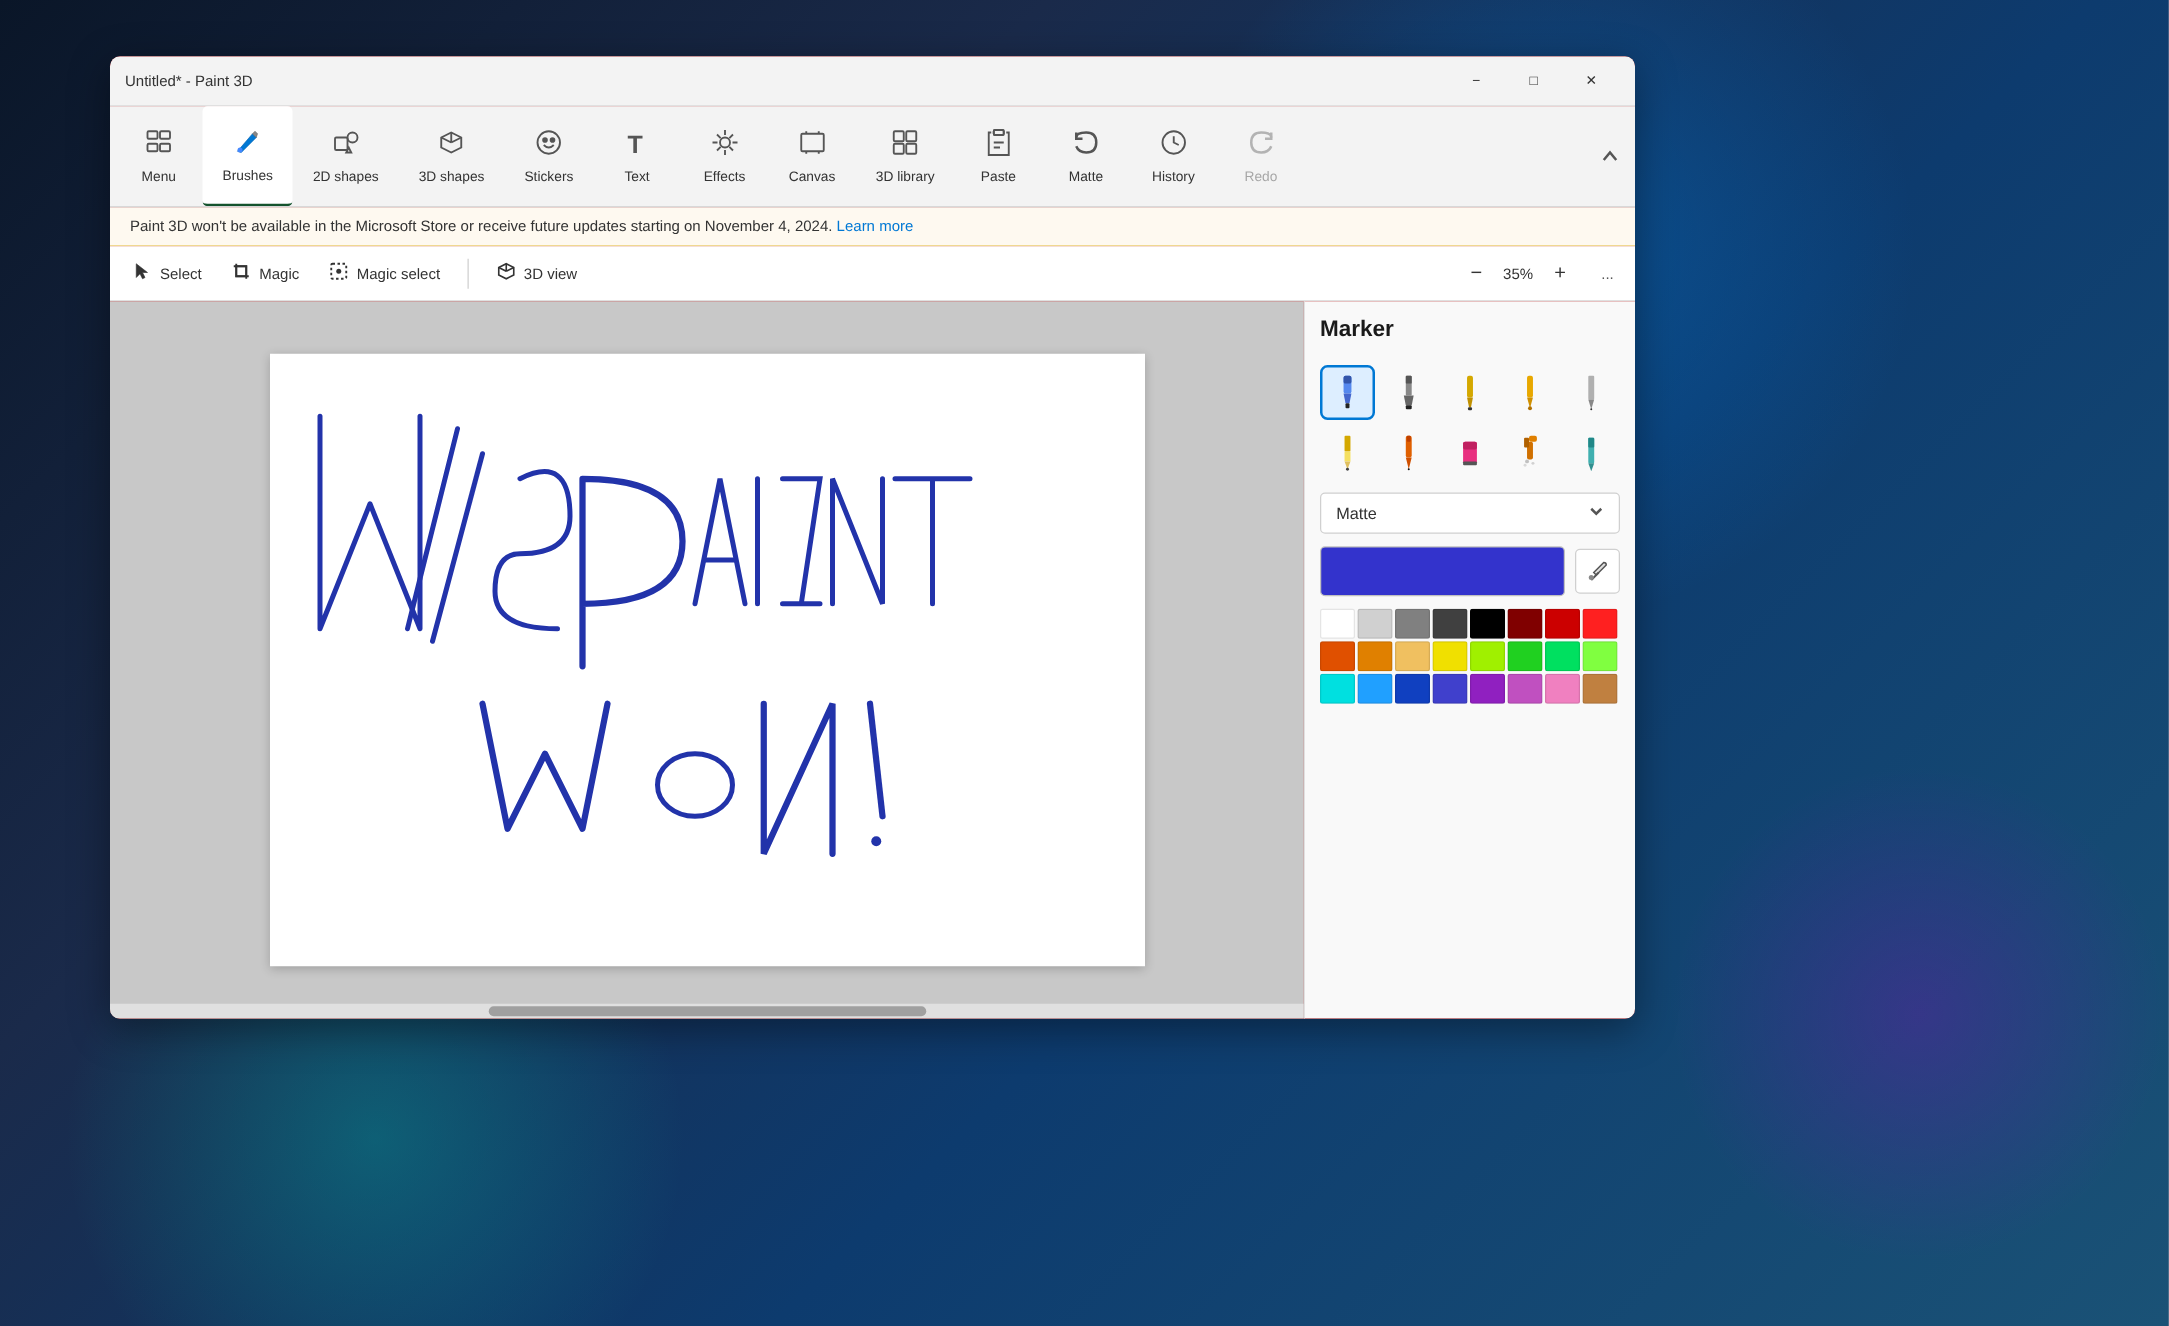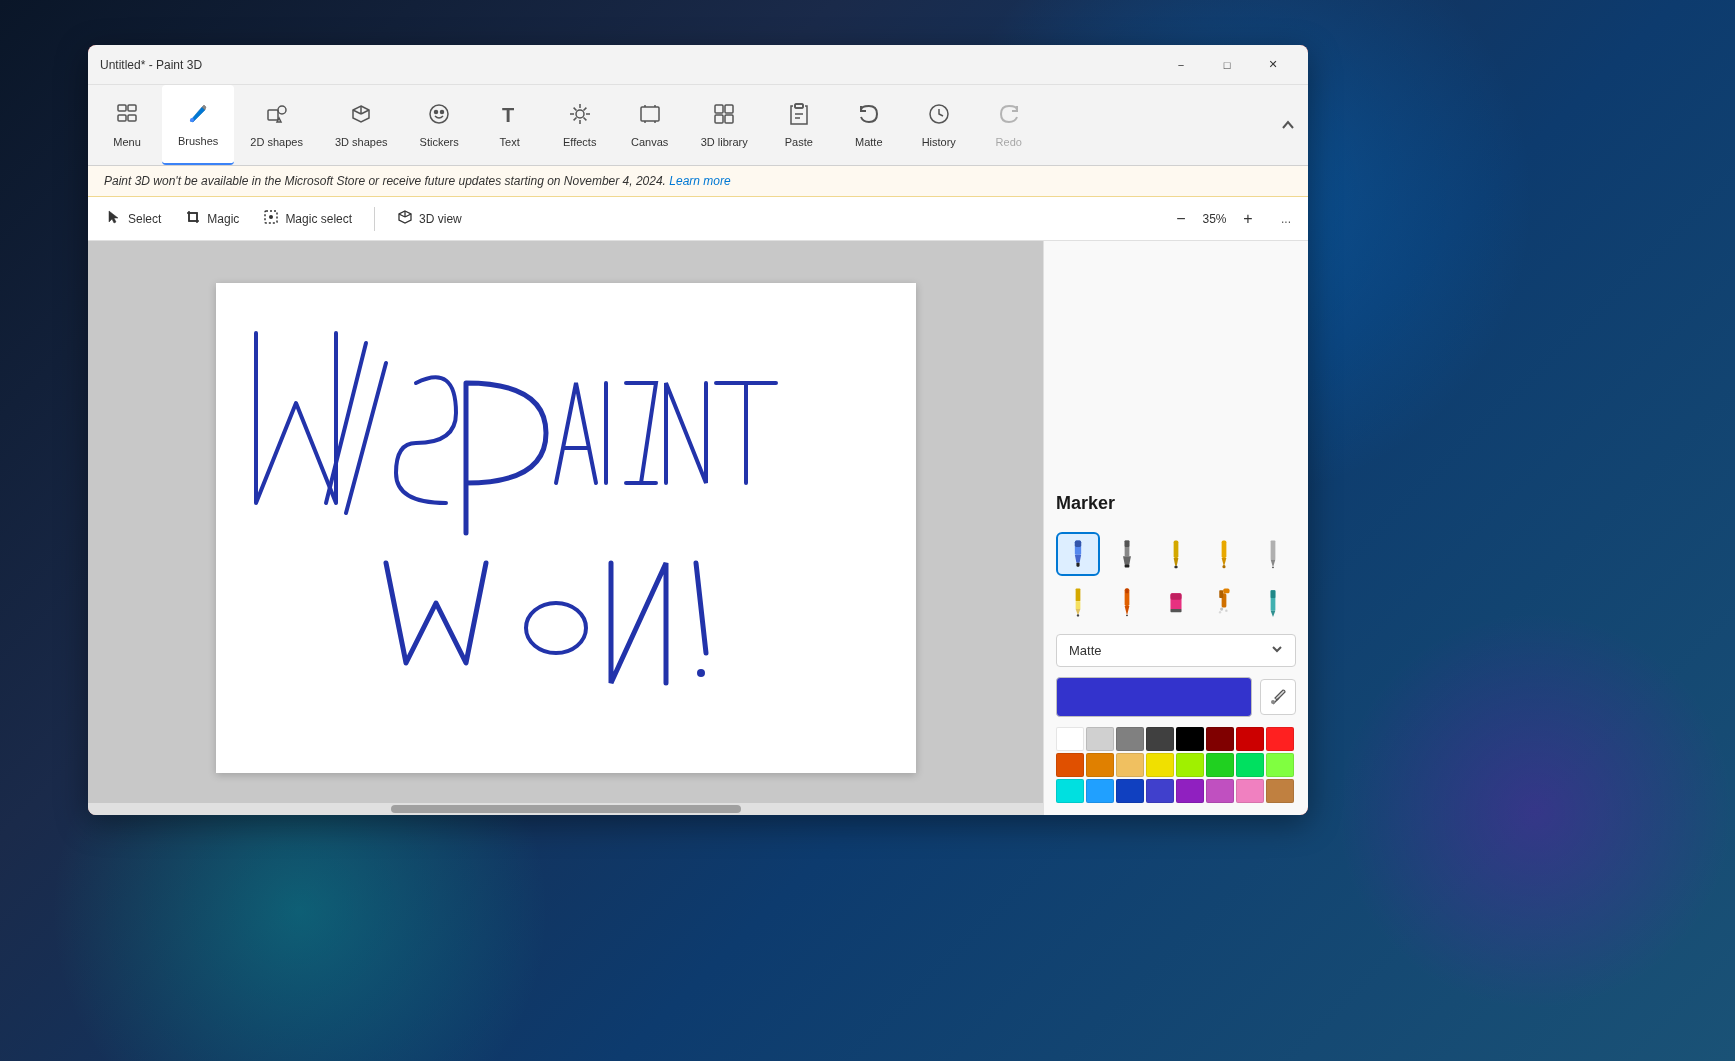--- a/index.html
+++ b/index.html
@@ -100,21 +100,21 @@
       justify-content: center;
       padding: 8px 16px;
       cursor: pointer;
       border-radius: 4px;
       min-width: 70px;
       gap: 4px;
       position: relative;
     }
     .ribbon-tab.active {
       background: white;
-      border-bottom: 2px solid #3b82f6;
+      border-bottom: 2px solid #14532d;
     }
     .ribbon-tab .tab-icon {
       font-size: 22px;
       color: #333;
     }
     .ribbon-tab.active .tab-icon { color: #0078d4; }
     .ribbon-tab .tab-label {
       font-size: 11px;
       color: #333;
       white-space: nowrap;
@@ -133,21 +133,20 @@
     .info-banner {
       background: #fef9f0;
       border-bottom: 1px solid #f0d890;
       padding: 8px 16px;
       font-size: 12px;
       color: #333;
       display: flex;
       align-items: flex-end;
       gap: 8px;
       flex-shrink: 0;
-      font-style: italic;
     }
     .info-banner a {
       color: #0078d4;
       text-decoration: none;
     }
 
     
     .toolbar {
       background: white;
       border-bottom: 1px solid #e0e0e0;
@@ -265,21 +264,20 @@
     .right-panel {
       width: 265px;
       background: #f9f9f9;
       border-left: 1px solid #e0e0e0;
       display: flex;
       flex-direction: column;
       padding: 12px;
       gap: 10px;
       overflow-y: auto;
       flex-shrink: 0;
-      justify-content: flex-end;
     }
     .panel-title {
       font-size: 18px;
       font-weight: 600;
       color: #1a1a1a;
       padding-bottom: 8px;
     }
 
     
     .brush-grid {

